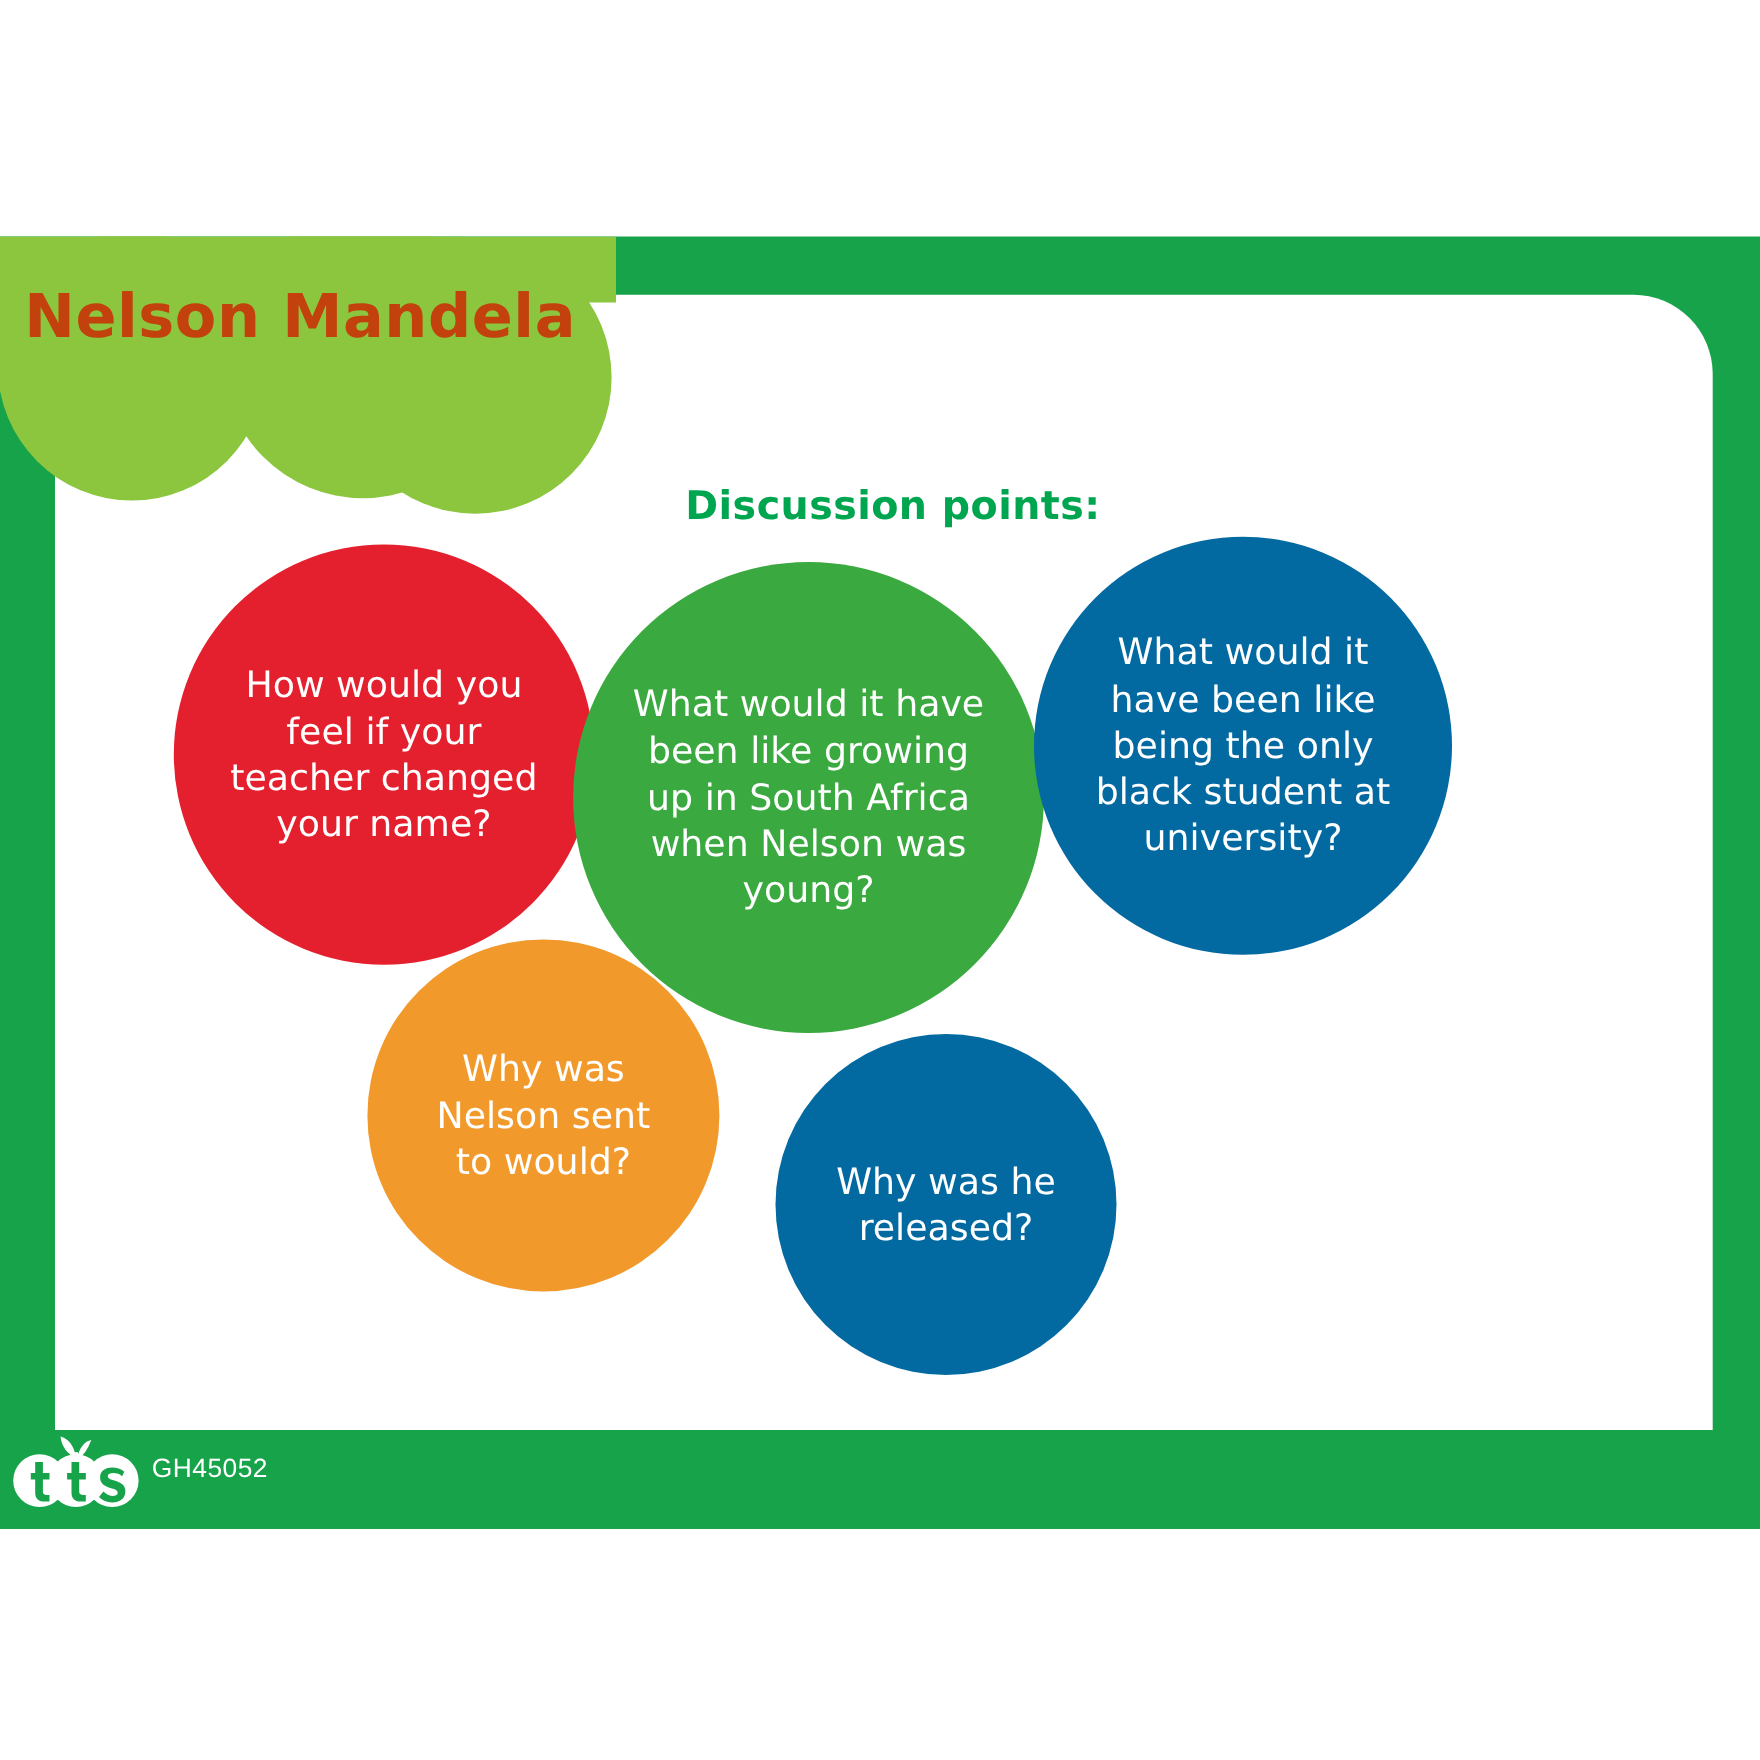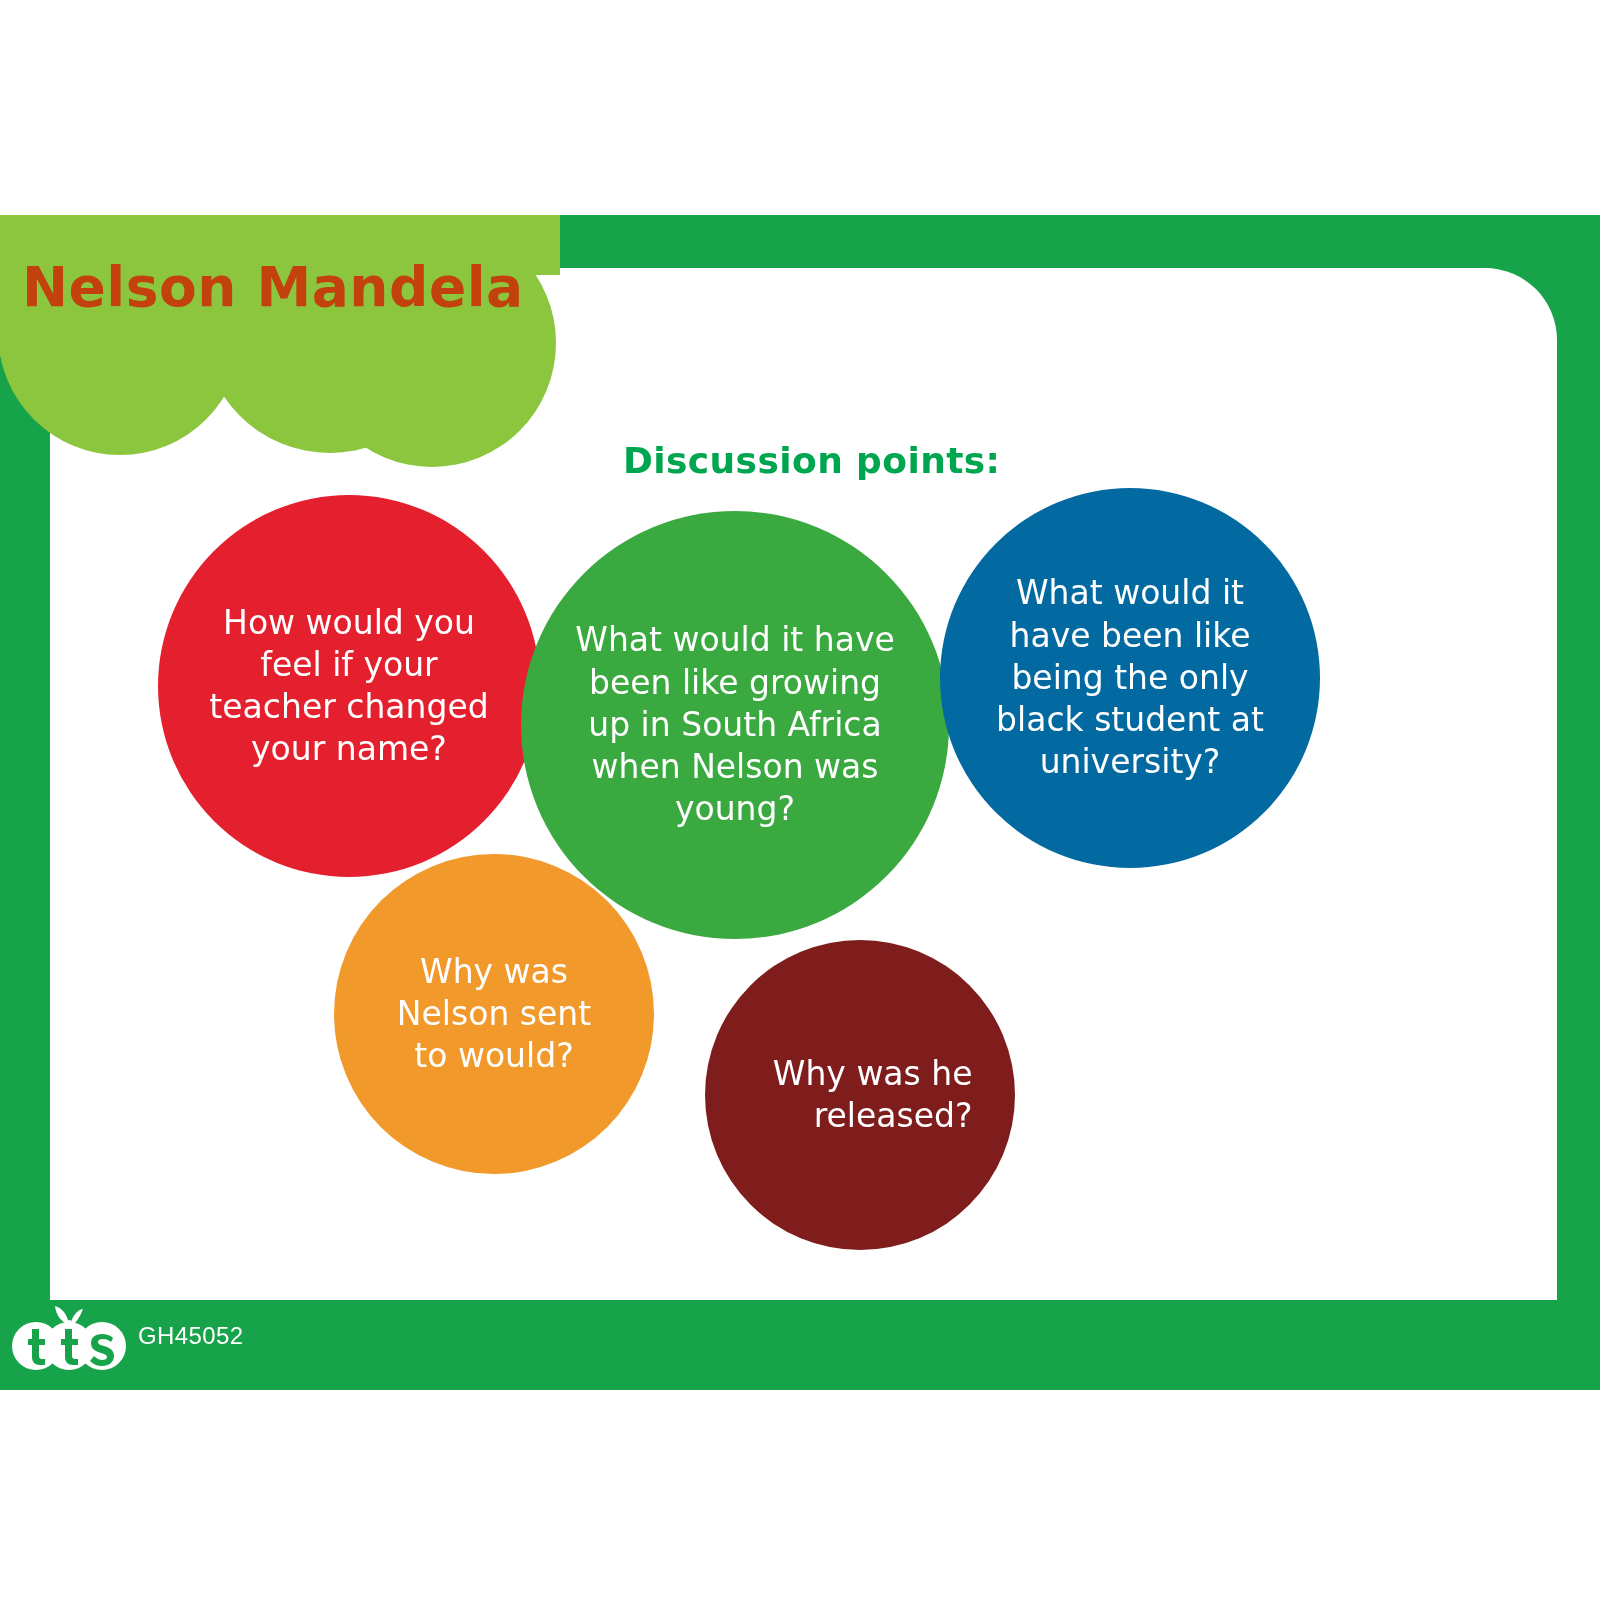--- a/index.html
+++ b/index.html
@@ -97,21 +97,21 @@
   .bubble span {
     display: block;
     line-height: 1.28;
     padding: 0 6px;
   }
 
   .b-red    { left: 158px;  top: 495px;  width: 382px; height: 382px; background: #e5202e; font-size: 33px; }
   .b-green  { left: 521px;  top: 511px;  width: 428px; height: 428px; background: #3aa93f; font-size: 33px; }
   .b-blue   { left: 940px;  top: 488px;  width: 380px; height: 380px; background: #0369a1; font-size: 33px; }
   .b-orange { left: 334px;  top: 854px;  width: 320px; height: 320px; background: #f2992c; font-size: 33px; }
-  .b-pink   { left: 705px;  top: 940px;  width: 310px; height: 310px; background: #7f1d1d; font-size: 33px; text-align: right; }
+  .b-pink   { left: 705px;  top: 940px;  width: 310px; height: 310px; background: #0369a1; font-size: 33px; }
   .b-lgreen { left: 1013px; top: 890px;  width: 378px; height: 378px; background: #8cc63e; font-size: 33px; }
 
   .b-red    span { width: 300px; }
   .b-green  span { width: 320px; }
   .b-blue   span { width: 310px; }
   .b-orange span { width: 230px; }
   .b-pink   span { width: 225px; }
   .b-lgreen span { width: 300px; }
 
   

